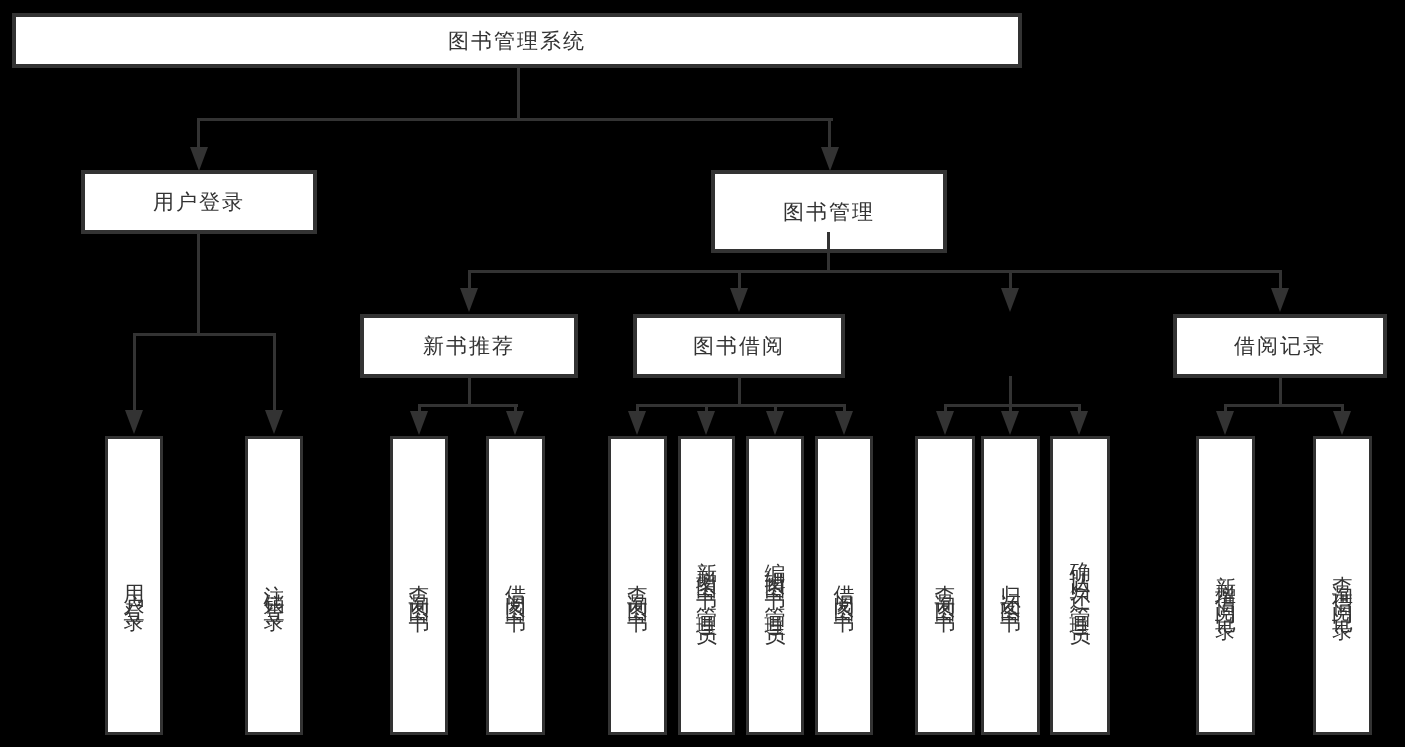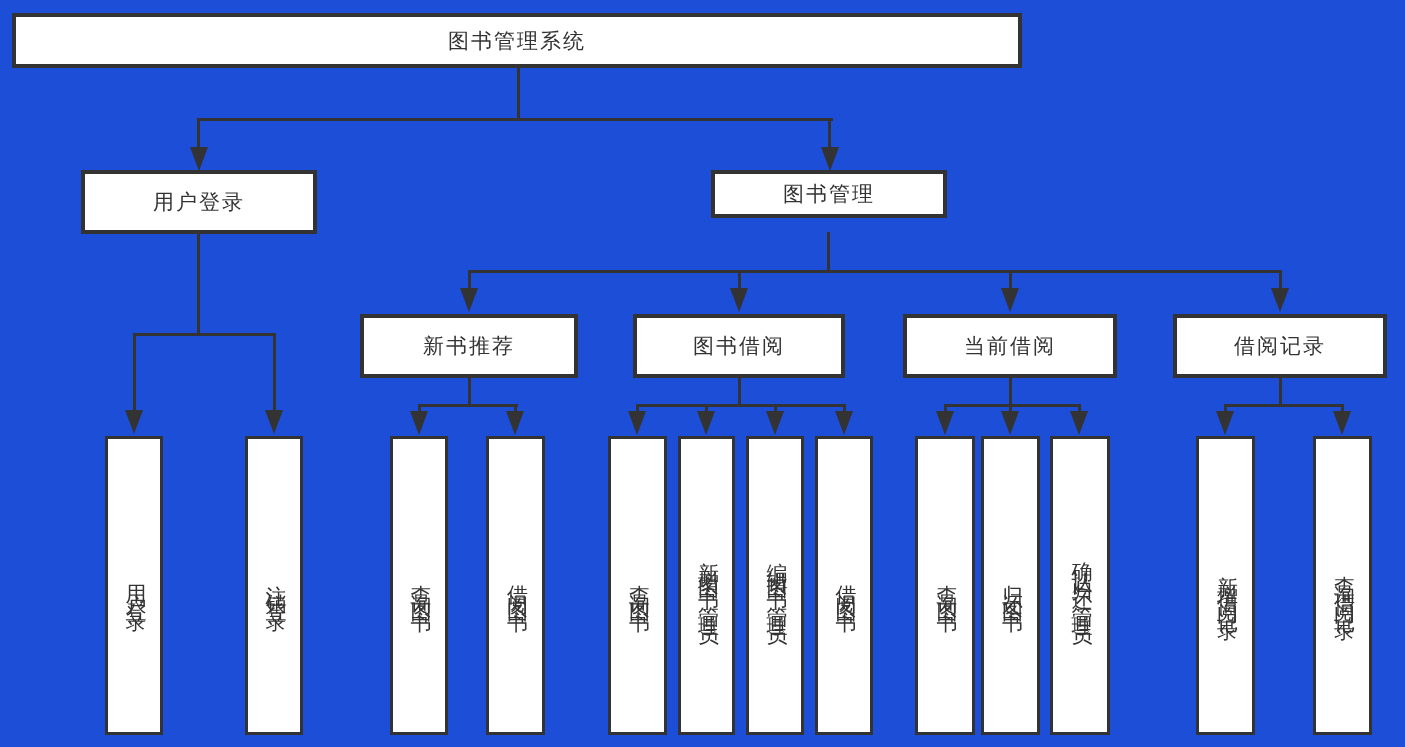--- a/index.html
+++ b/index.html
@@ -4,22 +4,22 @@
 <style>
   html, body {
     margin: 0;
     padding: 0;
     background: #ffffff;
   }
   .canvas {
     position: relative;
     width: 1405px;
     height: 747px;
-    background: #1d4ed8;
-    font-family: Liberation Mono, monospace;
+    background: #000000;
+    font-family: Liberation Serif, serif;
     color: #333333;
     overflow: hidden;
   }
   .box {
     position: absolute;
     box-sizing: border-box;
     border: 4px solid #333333;
     background: #ffffff;
     display: flex;
     align-items: center;
@@ -62,27 +62,26 @@
 </style>
 </head>
 <body>
 
 <div class="canvas">
 
   <div class="box hbox" style="left:12px; top:13px; width:1010px; height:55px;">图书管理系统</div>
 
   <div class="box hbox" style="left:81px; top:170px; width:236px; height:64px;">用户登录</div>
 
-  <div class="box hbox" style="left:711px; top:170px; width:236px; height:48px;">图书管理</div>
+  <div class="box hbox" style="left:711px; top:170px; width:236px; height:83px;">图书管理</div>
 
   <div class="box hbox" style="left:360px; top:314px; width:218px; height:64px;">新书推荐</div>
 
   <div class="box hbox" style="left:633px; top:314px; width:212px; height:64px;">图书借阅</div>
 
-  <div class="box hbox" style="left:903px; top:314px; width:214px; height:64px;">当前借阅</div>
 
   <div class="box hbox" style="left:1173px; top:314px; width:214px; height:64px;">借阅记录</div>
 
   <div class="box vbox" style="left:105px; top:436px; width:58px; height:299px;">用户登录</div>
 
   <div class="box vbox" style="left:245px; top:436px; width:58px; height:299px;">注销登录</div>
 
   <div class="box vbox" style="left:390px; top:436px; width:58px; height:299px;">查询图书</div>
 
   <div class="box vbox" style="left:486px; top:436px; width:59px; height:299px;">借阅图书</div>

